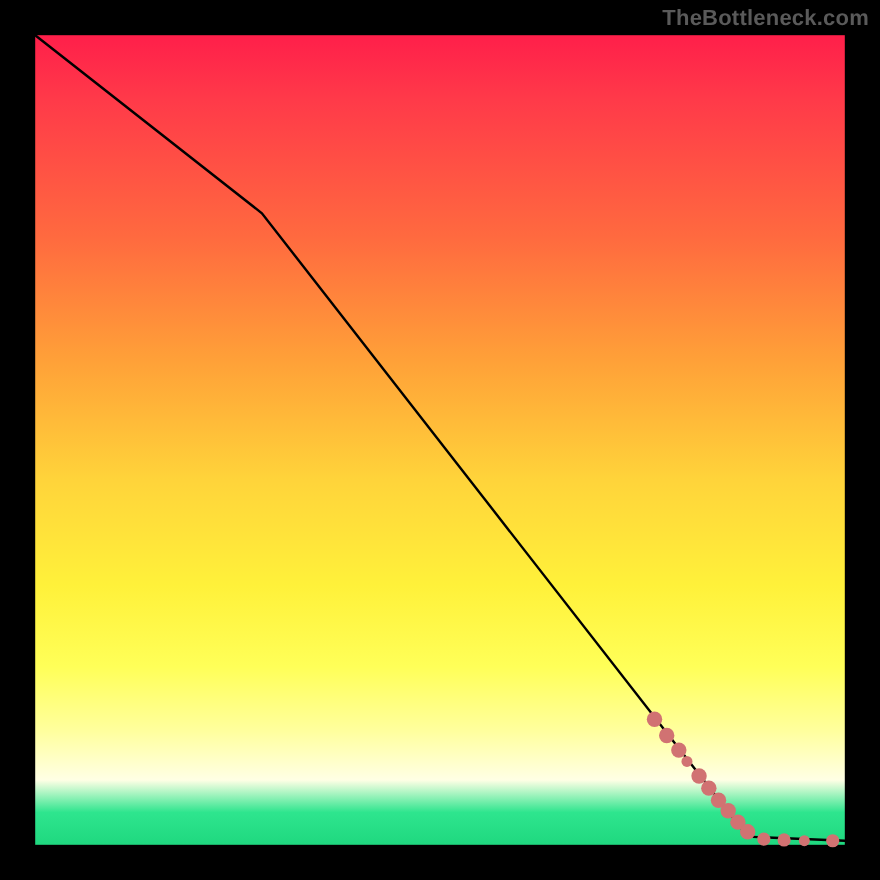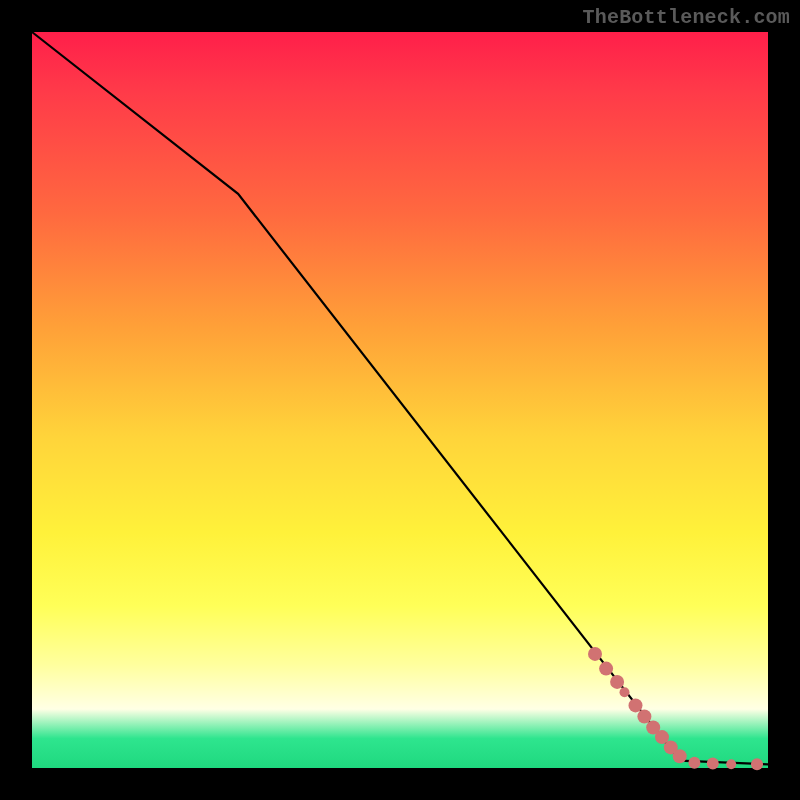--- a/index.html
+++ b/index.html
@@ -37,21 +37,21 @@
       #ffff9e 86%,
       #ffffe5 92%,
       #2ee58e 96%,
       #1fd87f 100%
     );
   }
   .watermark {
     position: absolute;
     top: 6px;
     right: 10px;
-    font-family: Liberation Mono, monospace;
+    font-family: Liberation Sans, sans-serif;
     font-size: 20px;
     font-weight: 600;
     color: #5a5a5a;
     letter-spacing: 0.2px;
     user-select: none;
   }
   svg.curve {
     position: absolute;
     left: 0;
     top: 0;

